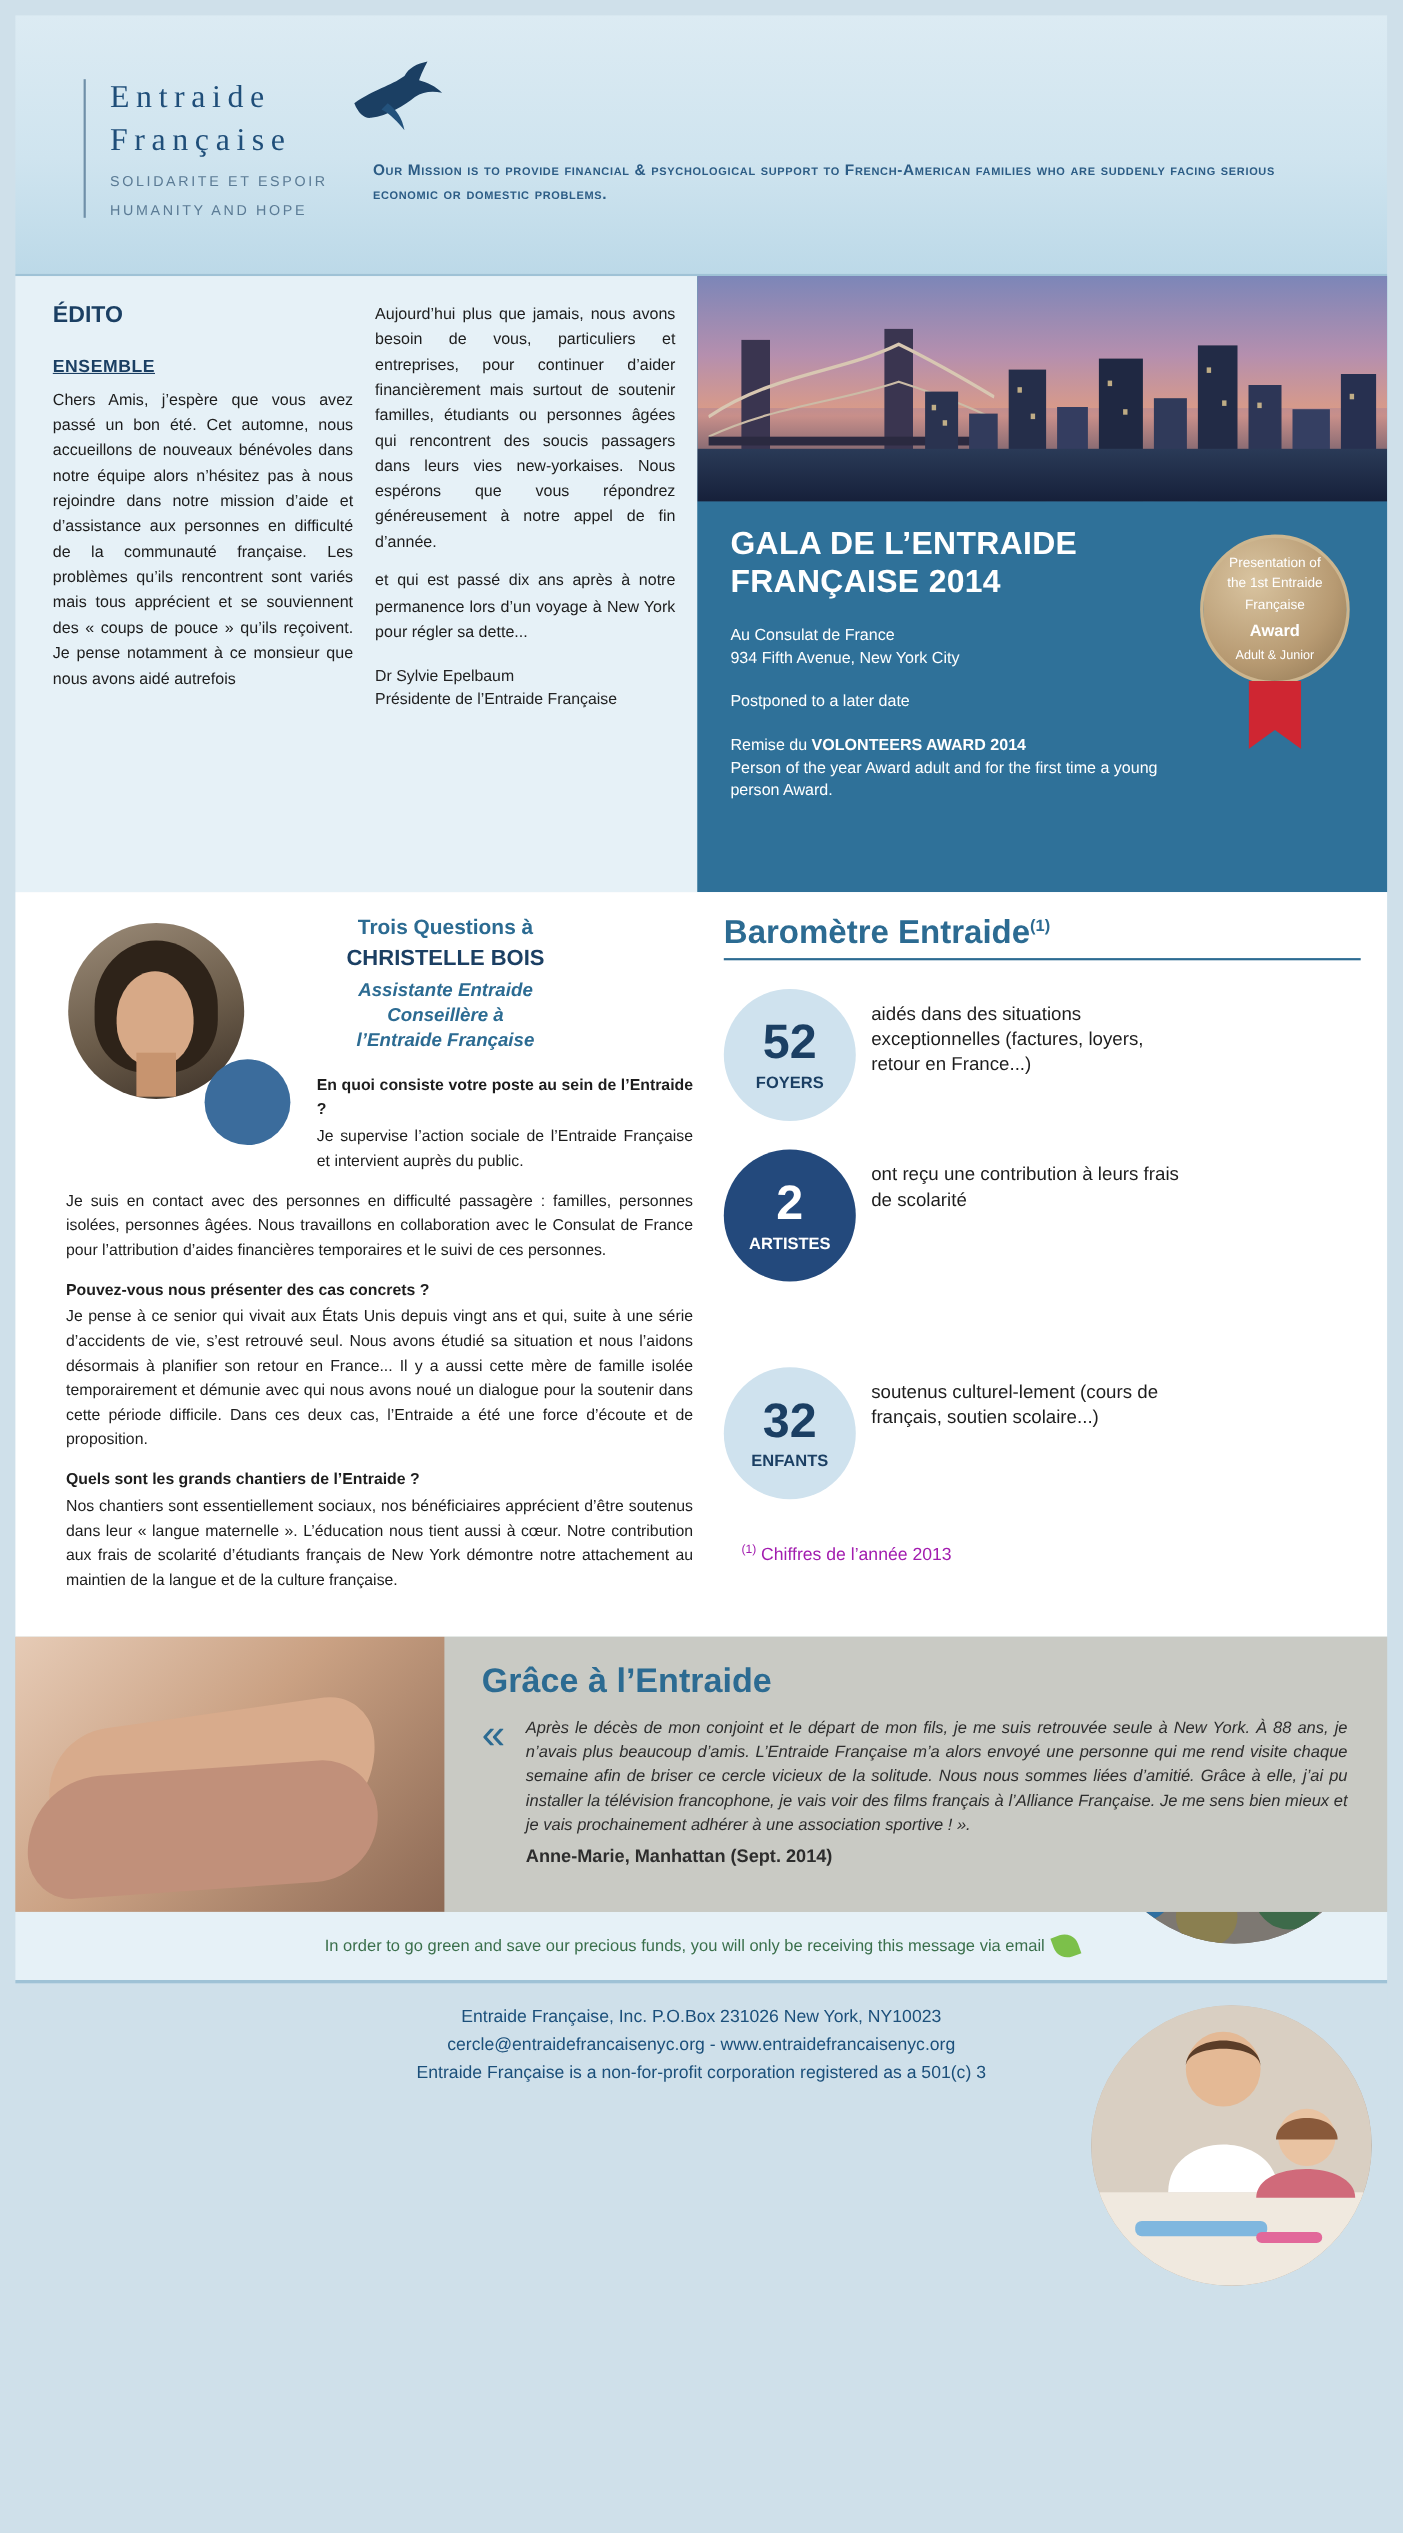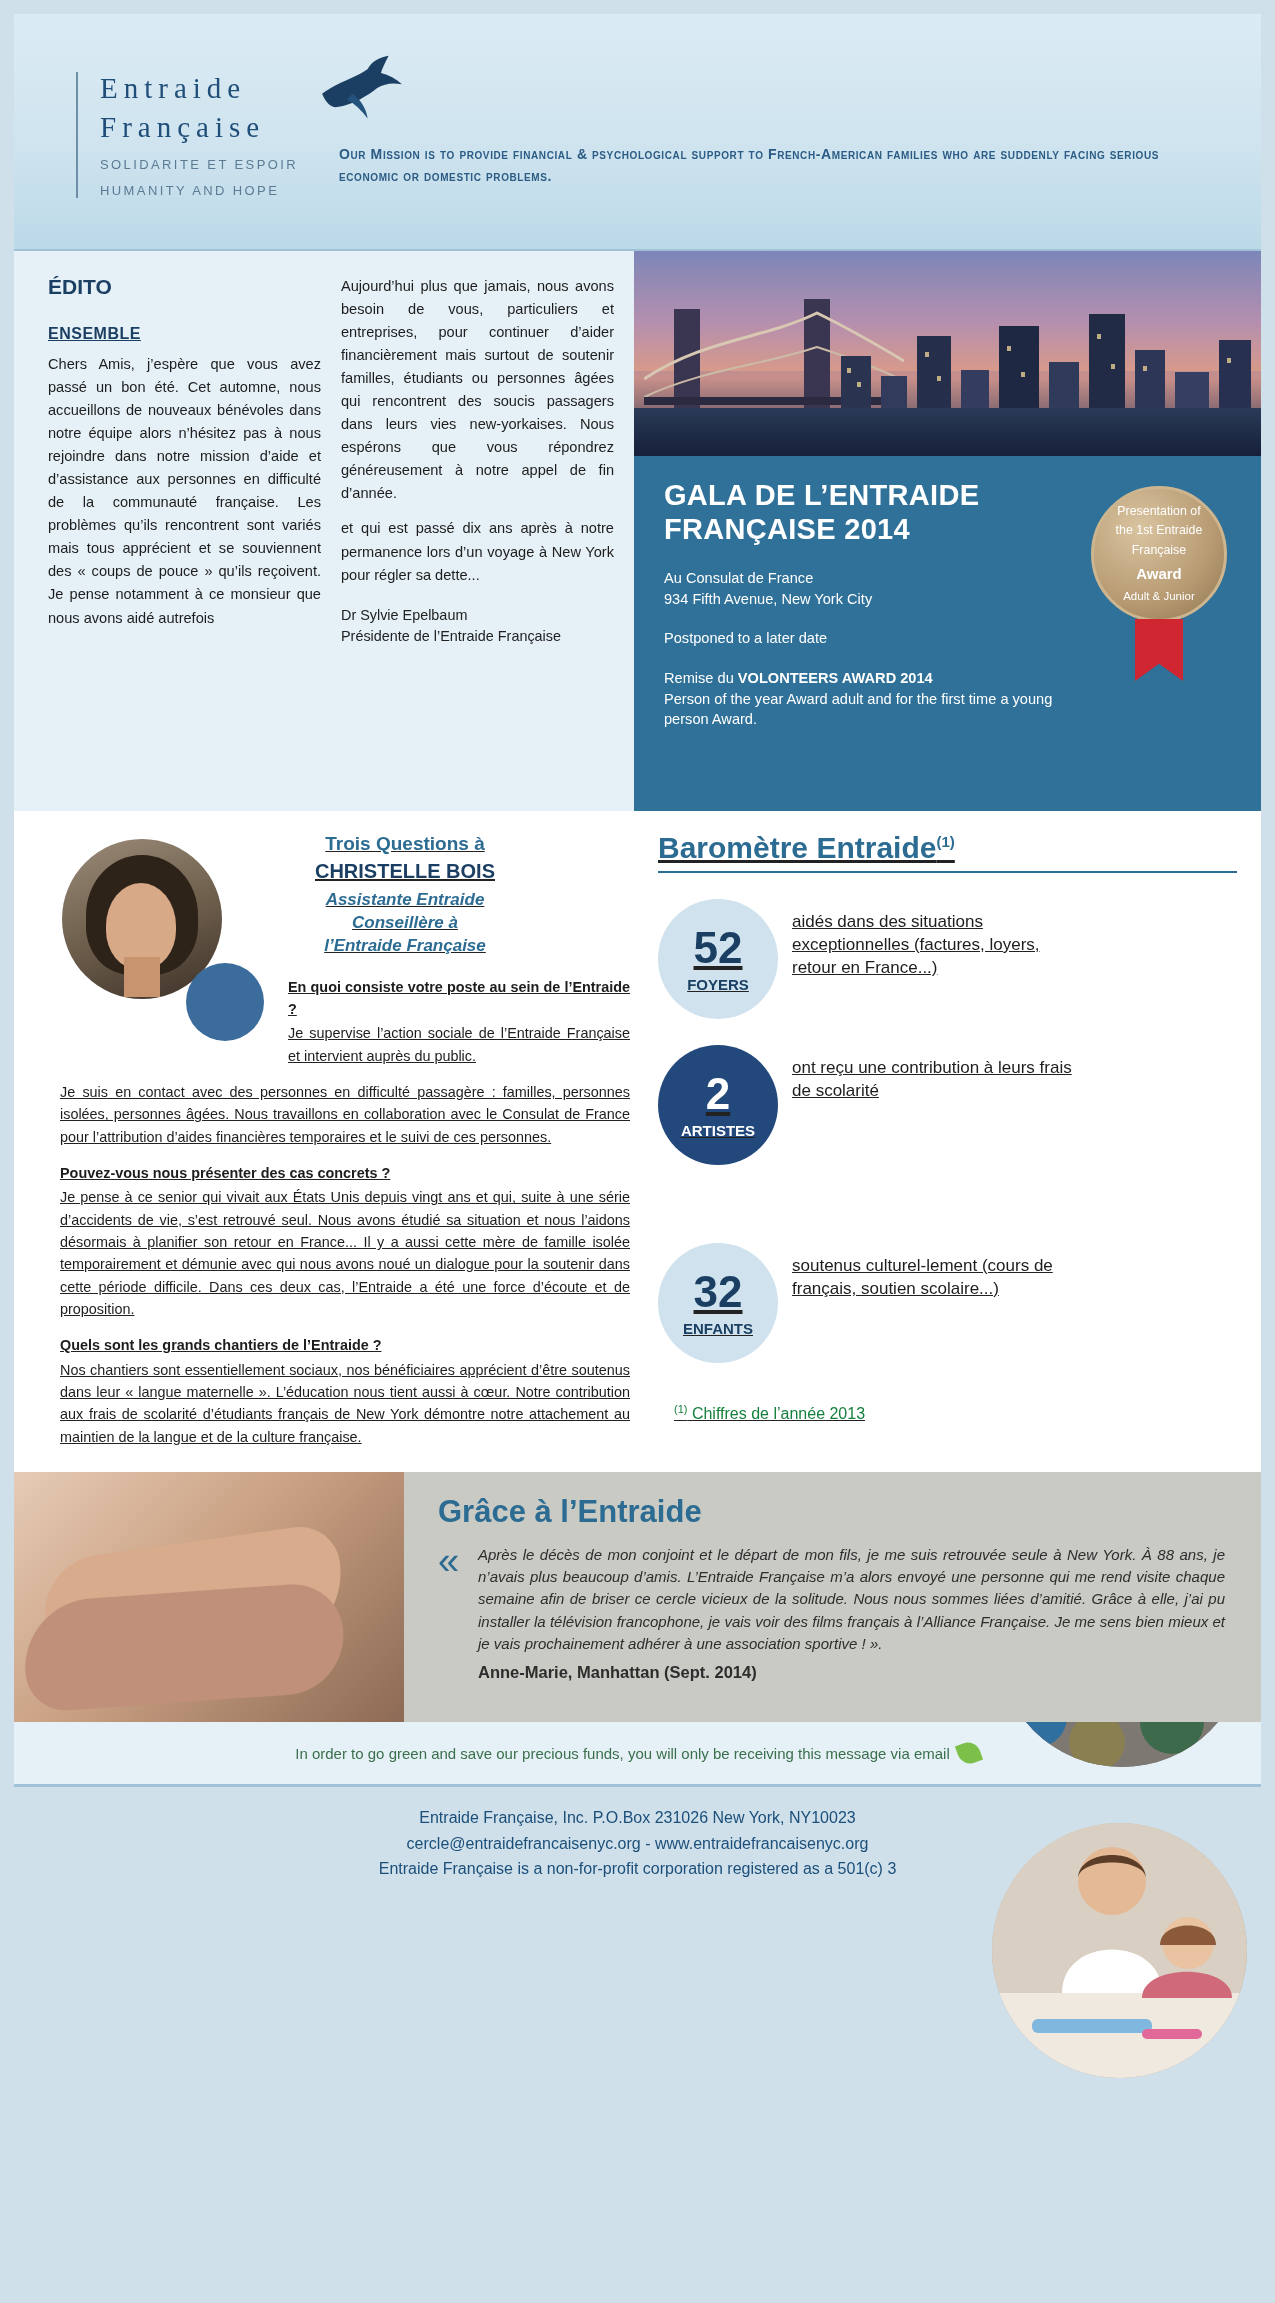--- a/index.html
+++ b/index.html
@@ -194,23 +194,22 @@
     width:48px;height:62px;
     background:#cf2632;
     clip-path:polygon(0 0,100% 0,100% 100%,50% 72%,0 100%);
   }
 
   
   .band3{
     position:relative;
     margin:0 14px;
     background:#fff;
-    padding-bottom:0;
+    padding-bottom:16px;
     display:flex;
-    text-decoration:underline;
   }
   .left3{width:630px;padding:22px 14px 10px 46px;box-sizing:border-box;position:relative;}
   .right3{flex:1;position:relative;padding-top:20px;}
 
   .portrait{
     position:absolute;
     left:48px;top:28px;
     width:160px;height:160px;border-radius:50%;
     background:linear-gradient(160deg,#9b8b78,#6b5c4a 55%,#3c3128);
     overflow:hidden;
@@ -283,21 +282,21 @@
     background:radial-gradient(circle at 30% 30%,#b9b0a6,#6f6a63);
     overflow:hidden;
   }
   .photo-teacher{
     position:absolute;right:14px;top:1012px;width:255px;height:255px;border-radius:50%;
     background:radial-gradient(circle at 40% 25%,#e4d5c6,#9c8877);
     overflow:hidden;
   }
   .foot-note{
     margin:40px 0 0 30px;
-    font-size:16px;color:#15803d;
+    font-size:16px;color:#a21caf;
   }
   .foot-note sup{font-size:11px;}
 
   
   .band4{
     position:relative;
     margin:0 14px;
     height:250px;
     display:flex;
     background:#c9cac4;

